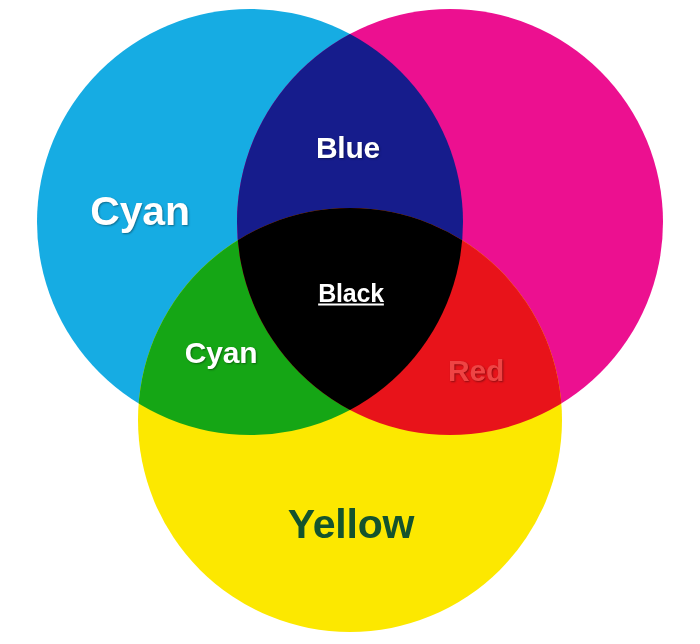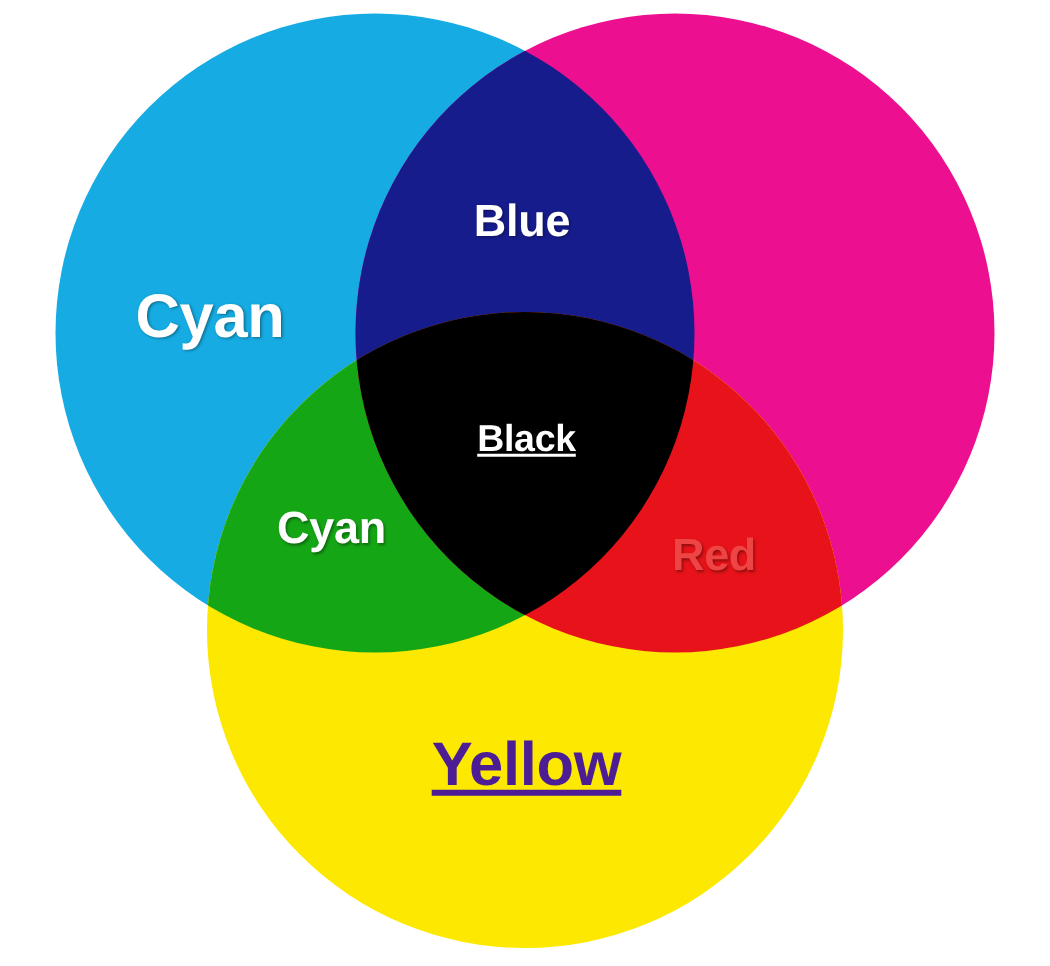--- a/index.html
+++ b/index.html
@@ -96,21 +96,21 @@
         <g clip-path="url(#clip-yellow)">
           <circle id="isect-black" cx="350" cy="322" r="700" fill="#000000"></circle>
         </g>
       </g>
     </g>
   </svg>
 
   <div class="venn-label label-primary shadowed" id="label-cyan" style="left: 140px; top: 211px; color: rgb(255, 255, 255);">Cyan</div>
 
 
-  <div class="venn-label label-primary" id="label-yellow" style="left: 351px; top: 510px; color: #4c1d95; text-decoration: underline;">Yellow</div>
+  <div class="venn-label label-primary" id="label-yellow" style="left: 351px; top: 524px; color: #14532d;">Yellow</div>
 
   <div class="venn-label label-secondary shadowed" id="label-blue" style="left: 348px; top: 148px; color: rgb(255, 255, 255);">Blue</div>
 
   <div class="venn-label label-secondary shadowed" id="label-green" style="left: 221px; top: 353px; color: rgb(255, 255, 255);">Cyan</div>
 
   <div class="venn-label label-secondary shadowed" id="label-red" style="left: 476px; top: 371px; color: #ef4444;">Red</div>
 
   <div class="venn-label label-center shadowed" id="label-black" style="left: 351px; top: 293px; color: rgb(255, 255, 255);">Black</div>
 
 </div>

